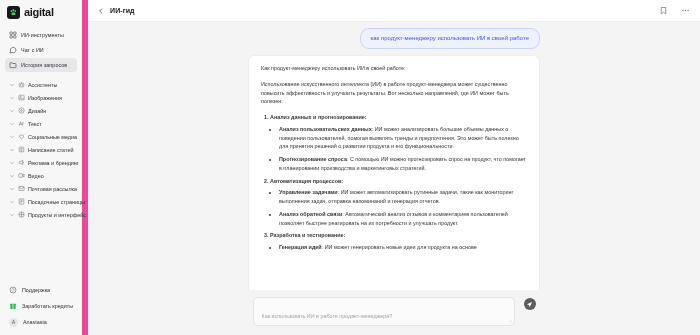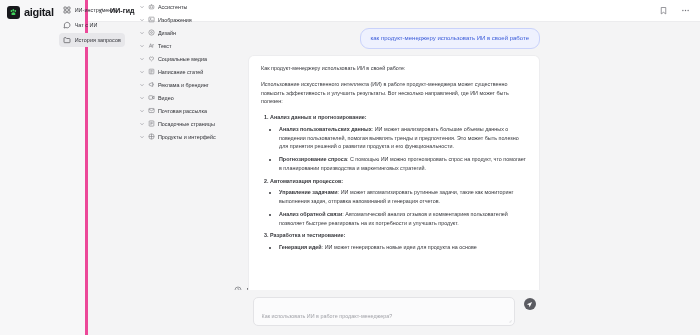--- a/index.html
+++ b/index.html
@@ -8,22 +8,22 @@
     font-family: "Liberation Sans", sans-serif;
     background: #f4f4f5;
     overflow: hidden;
   }
   .app { display: flex; width: 700px; height: 335px; }
 
   
   .sidebar {
     width: 88px; height: 335px;
     background: #f7f7f8;
-    border-right: 3px solid #ec4899;
-    display: flex; flex-direction: row;
+    border-right: 6px solid #ec4899;
+    display: flex; flex-direction: column;
     position: relative;
   }
   .logo-row {
     display: flex; align-items: center; gap: 4px;
     padding: 6px 0 6px 7px; height: 25px;
   }
   .logo-mark {
     width: 13px; height: 13px; border-radius: 3px;
     background: #17181c;
     display: flex; align-items: center; justify-content: center;

